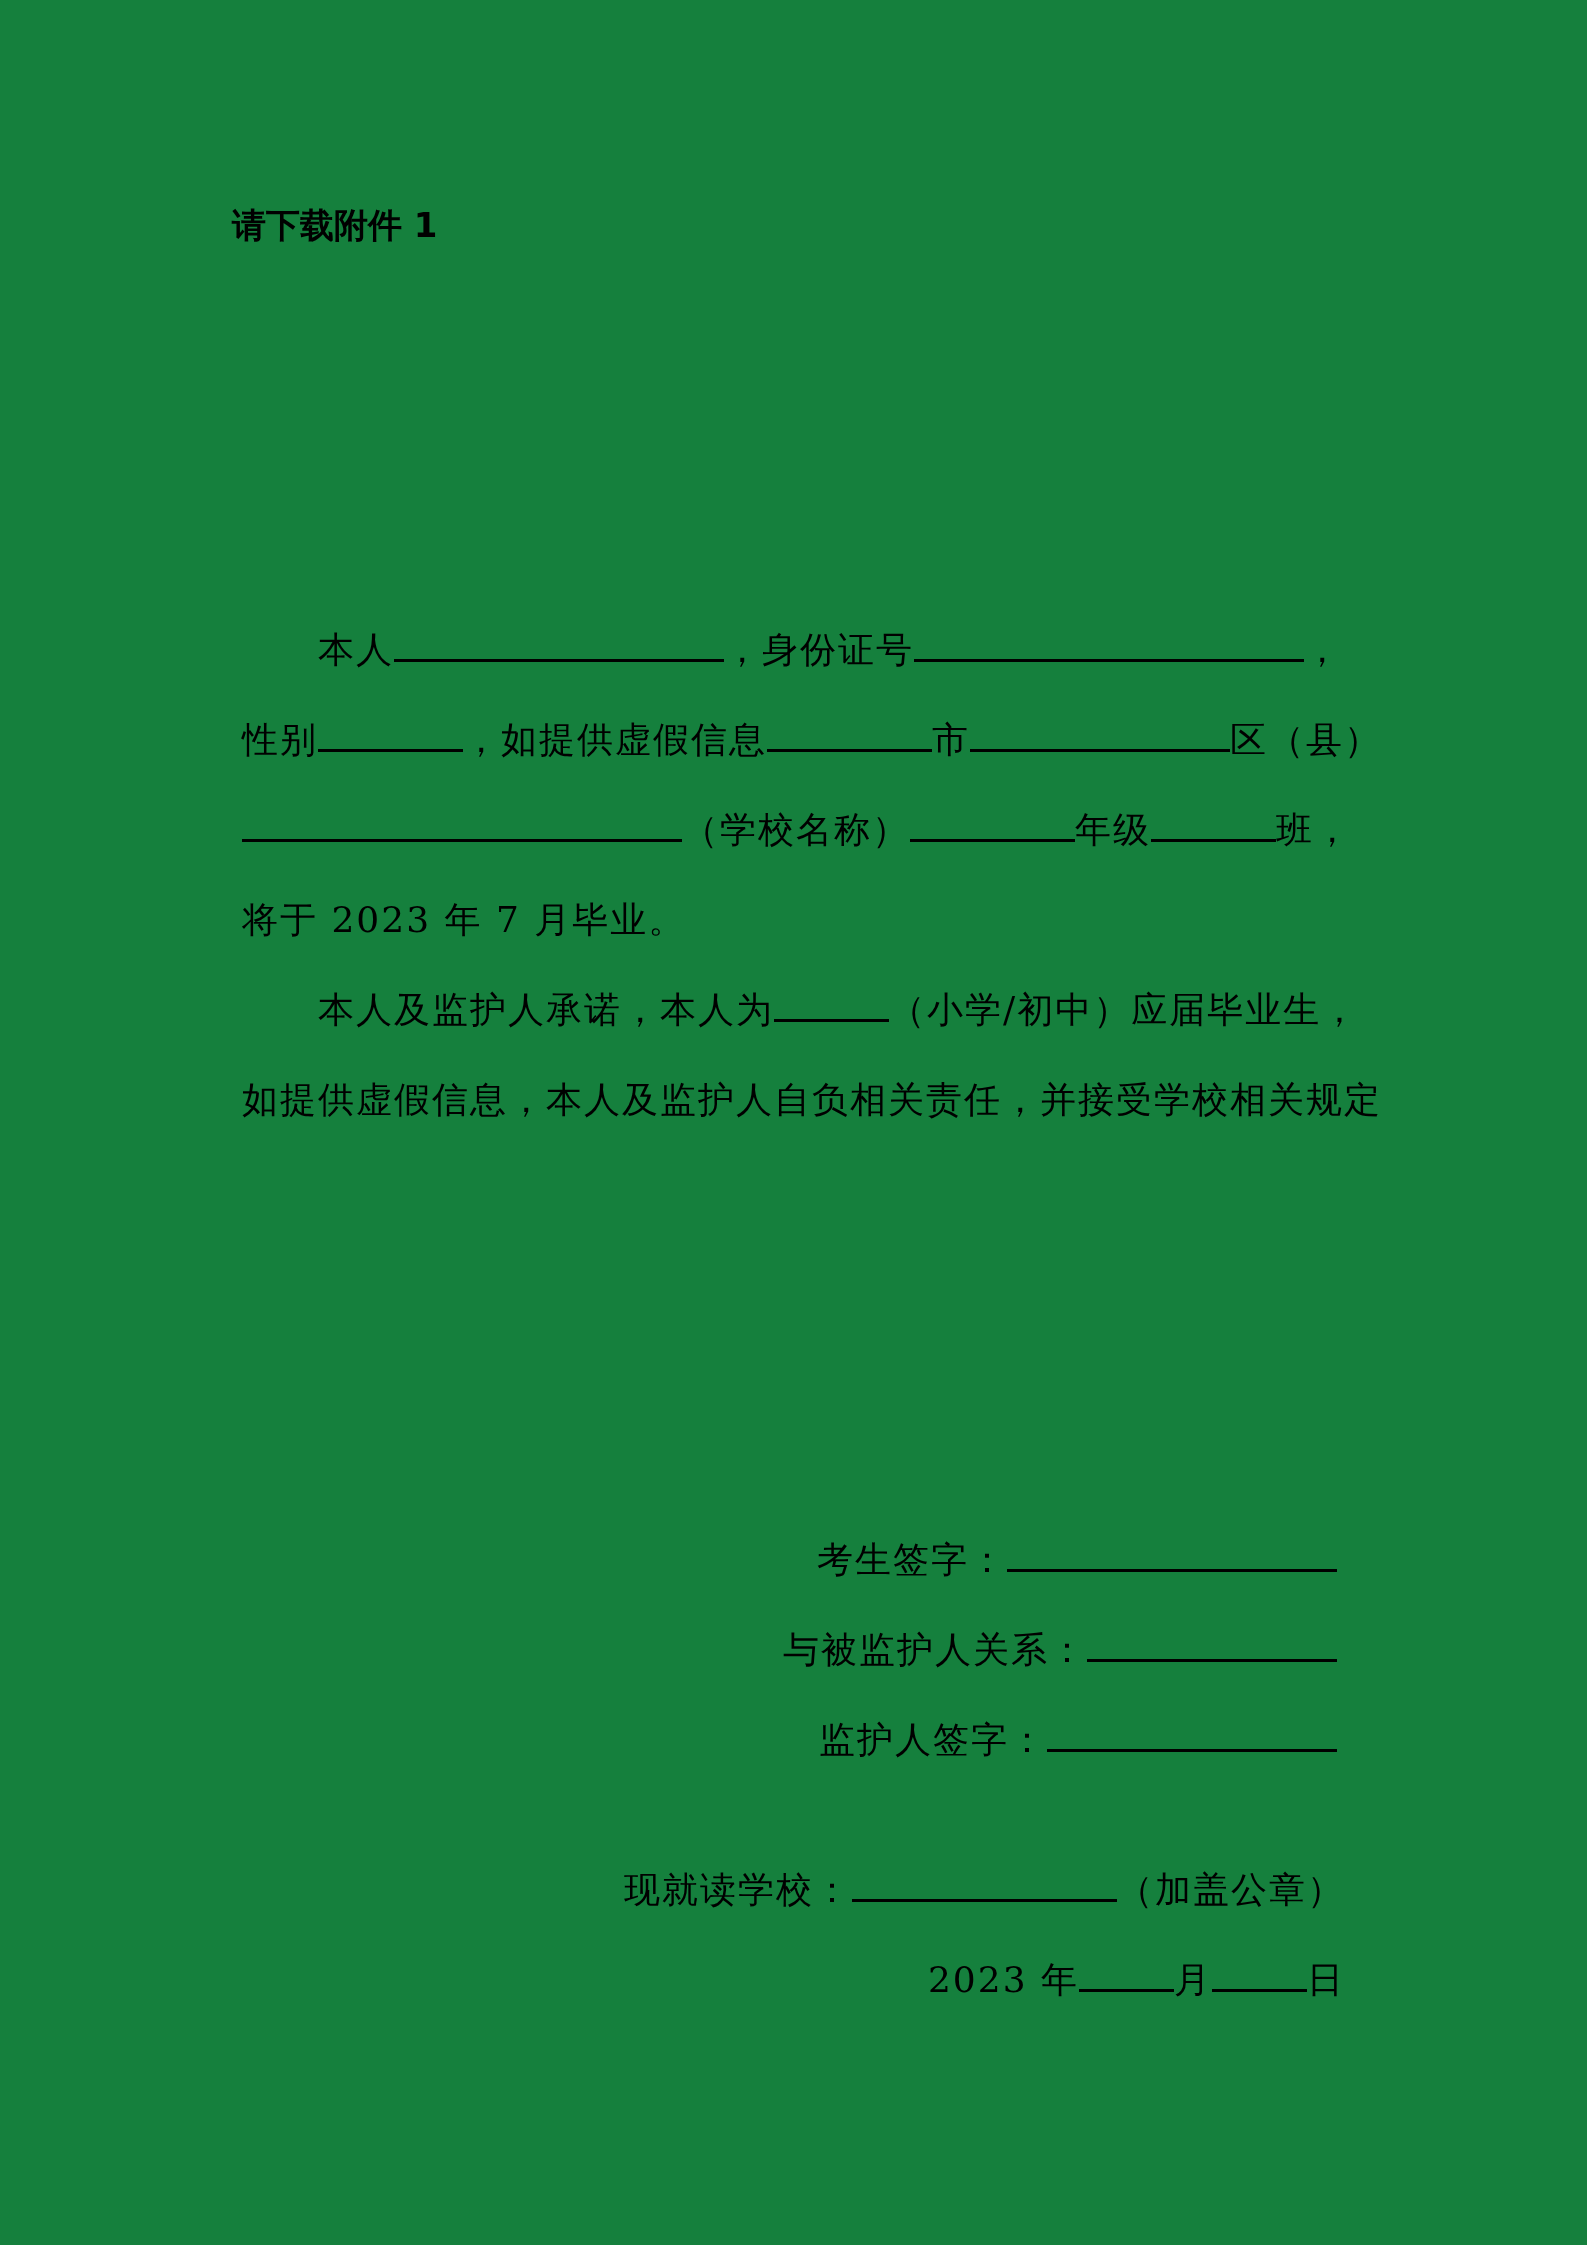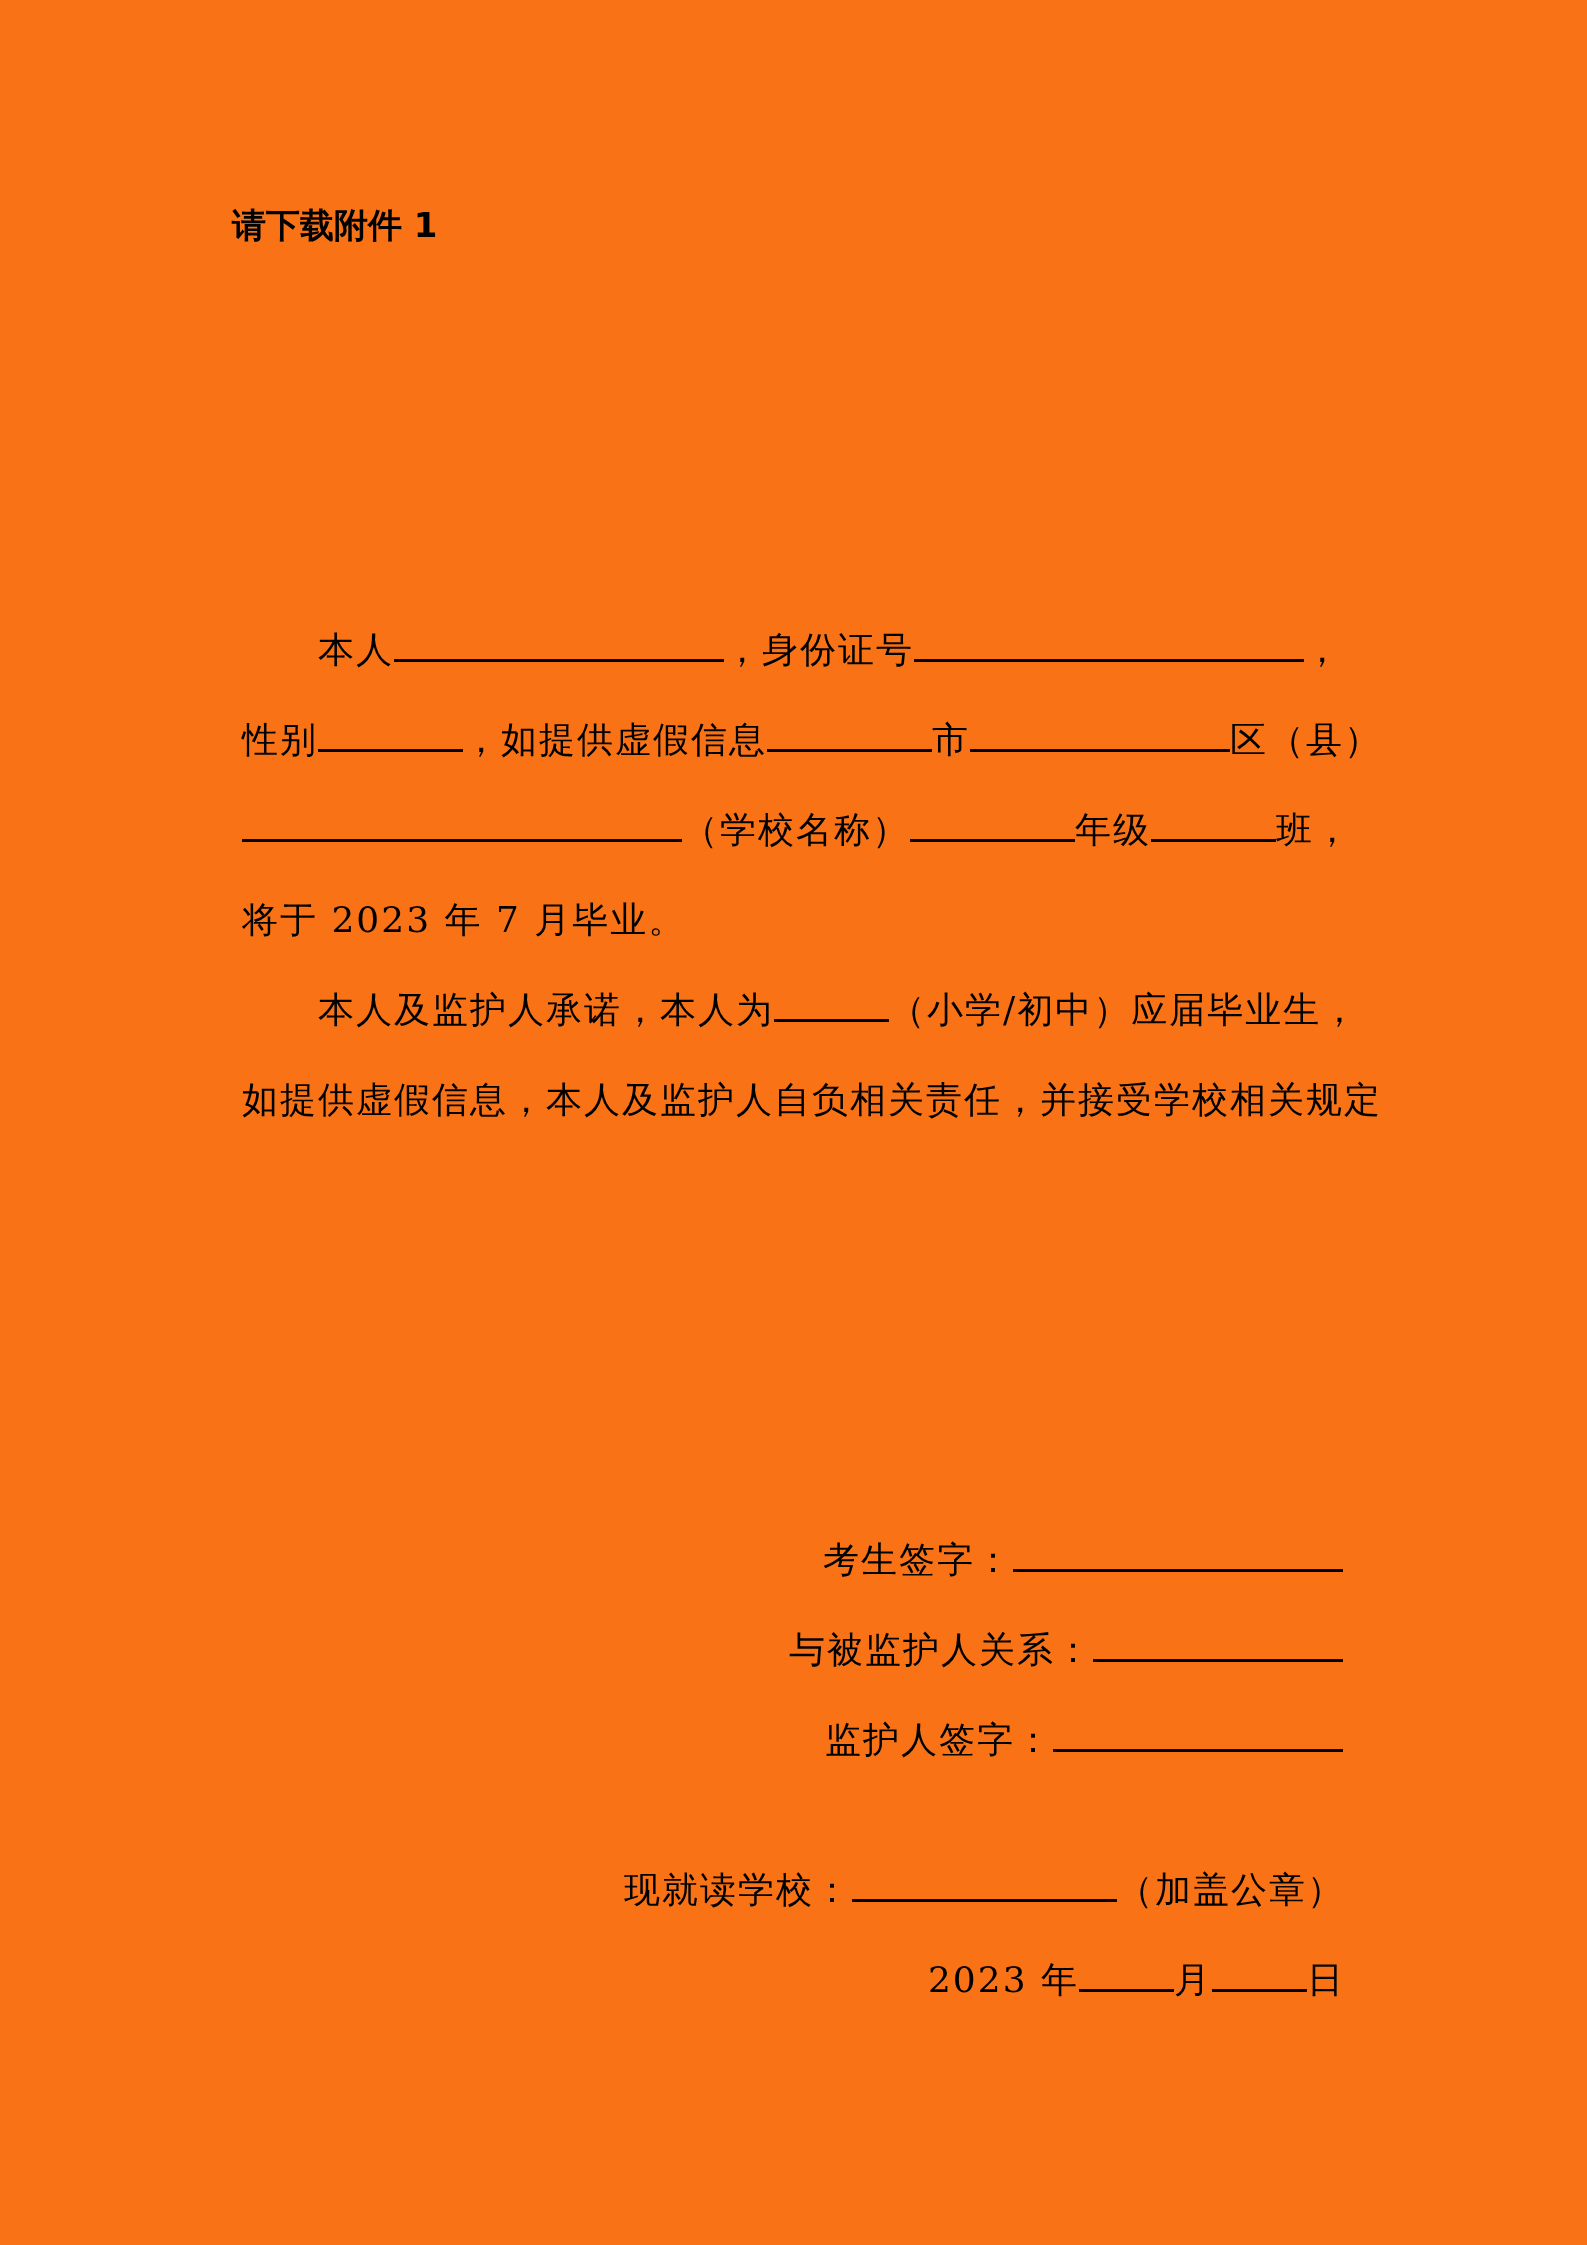--- a/index.html
+++ b/index.html
@@ -4,21 +4,21 @@
 <style>
   html, body {
     margin: 0;
     padding: 0;
     background: #ffffff;
   }
   .page {
     position: relative;
     width: 1587px;
     height: 2245px;
-    background: #f97316;
+    background: #15803d;
     color: #000000;
     font-family: "DejaVu Serif", "Liberation Serif", serif;
     overflow: hidden;
   }
   .note {
     position: absolute;
     left: 232px;
     top: 200px;
     font-family: "DejaVu Sans", "Liberation Sans", sans-serif;
     font-weight: bold;
@@ -60,21 +60,21 @@
     padding-left: 76px;
   }
   .blank {
     display: inline-block;
     border-bottom: 3px solid #000;
     height: 4px;
     vertical-align: baseline;
   }
   .sign-block {
     position: absolute;
-    left: 240px;
+    left: 234px;
     width: 1103px;
     top: 1515px;
     font-size: 36px;
     letter-spacing: 2px;
     text-align: right;
   }
   .sign-block .line {
     height: 90px;
     line-height: 90px;
     white-space: nowrap;

